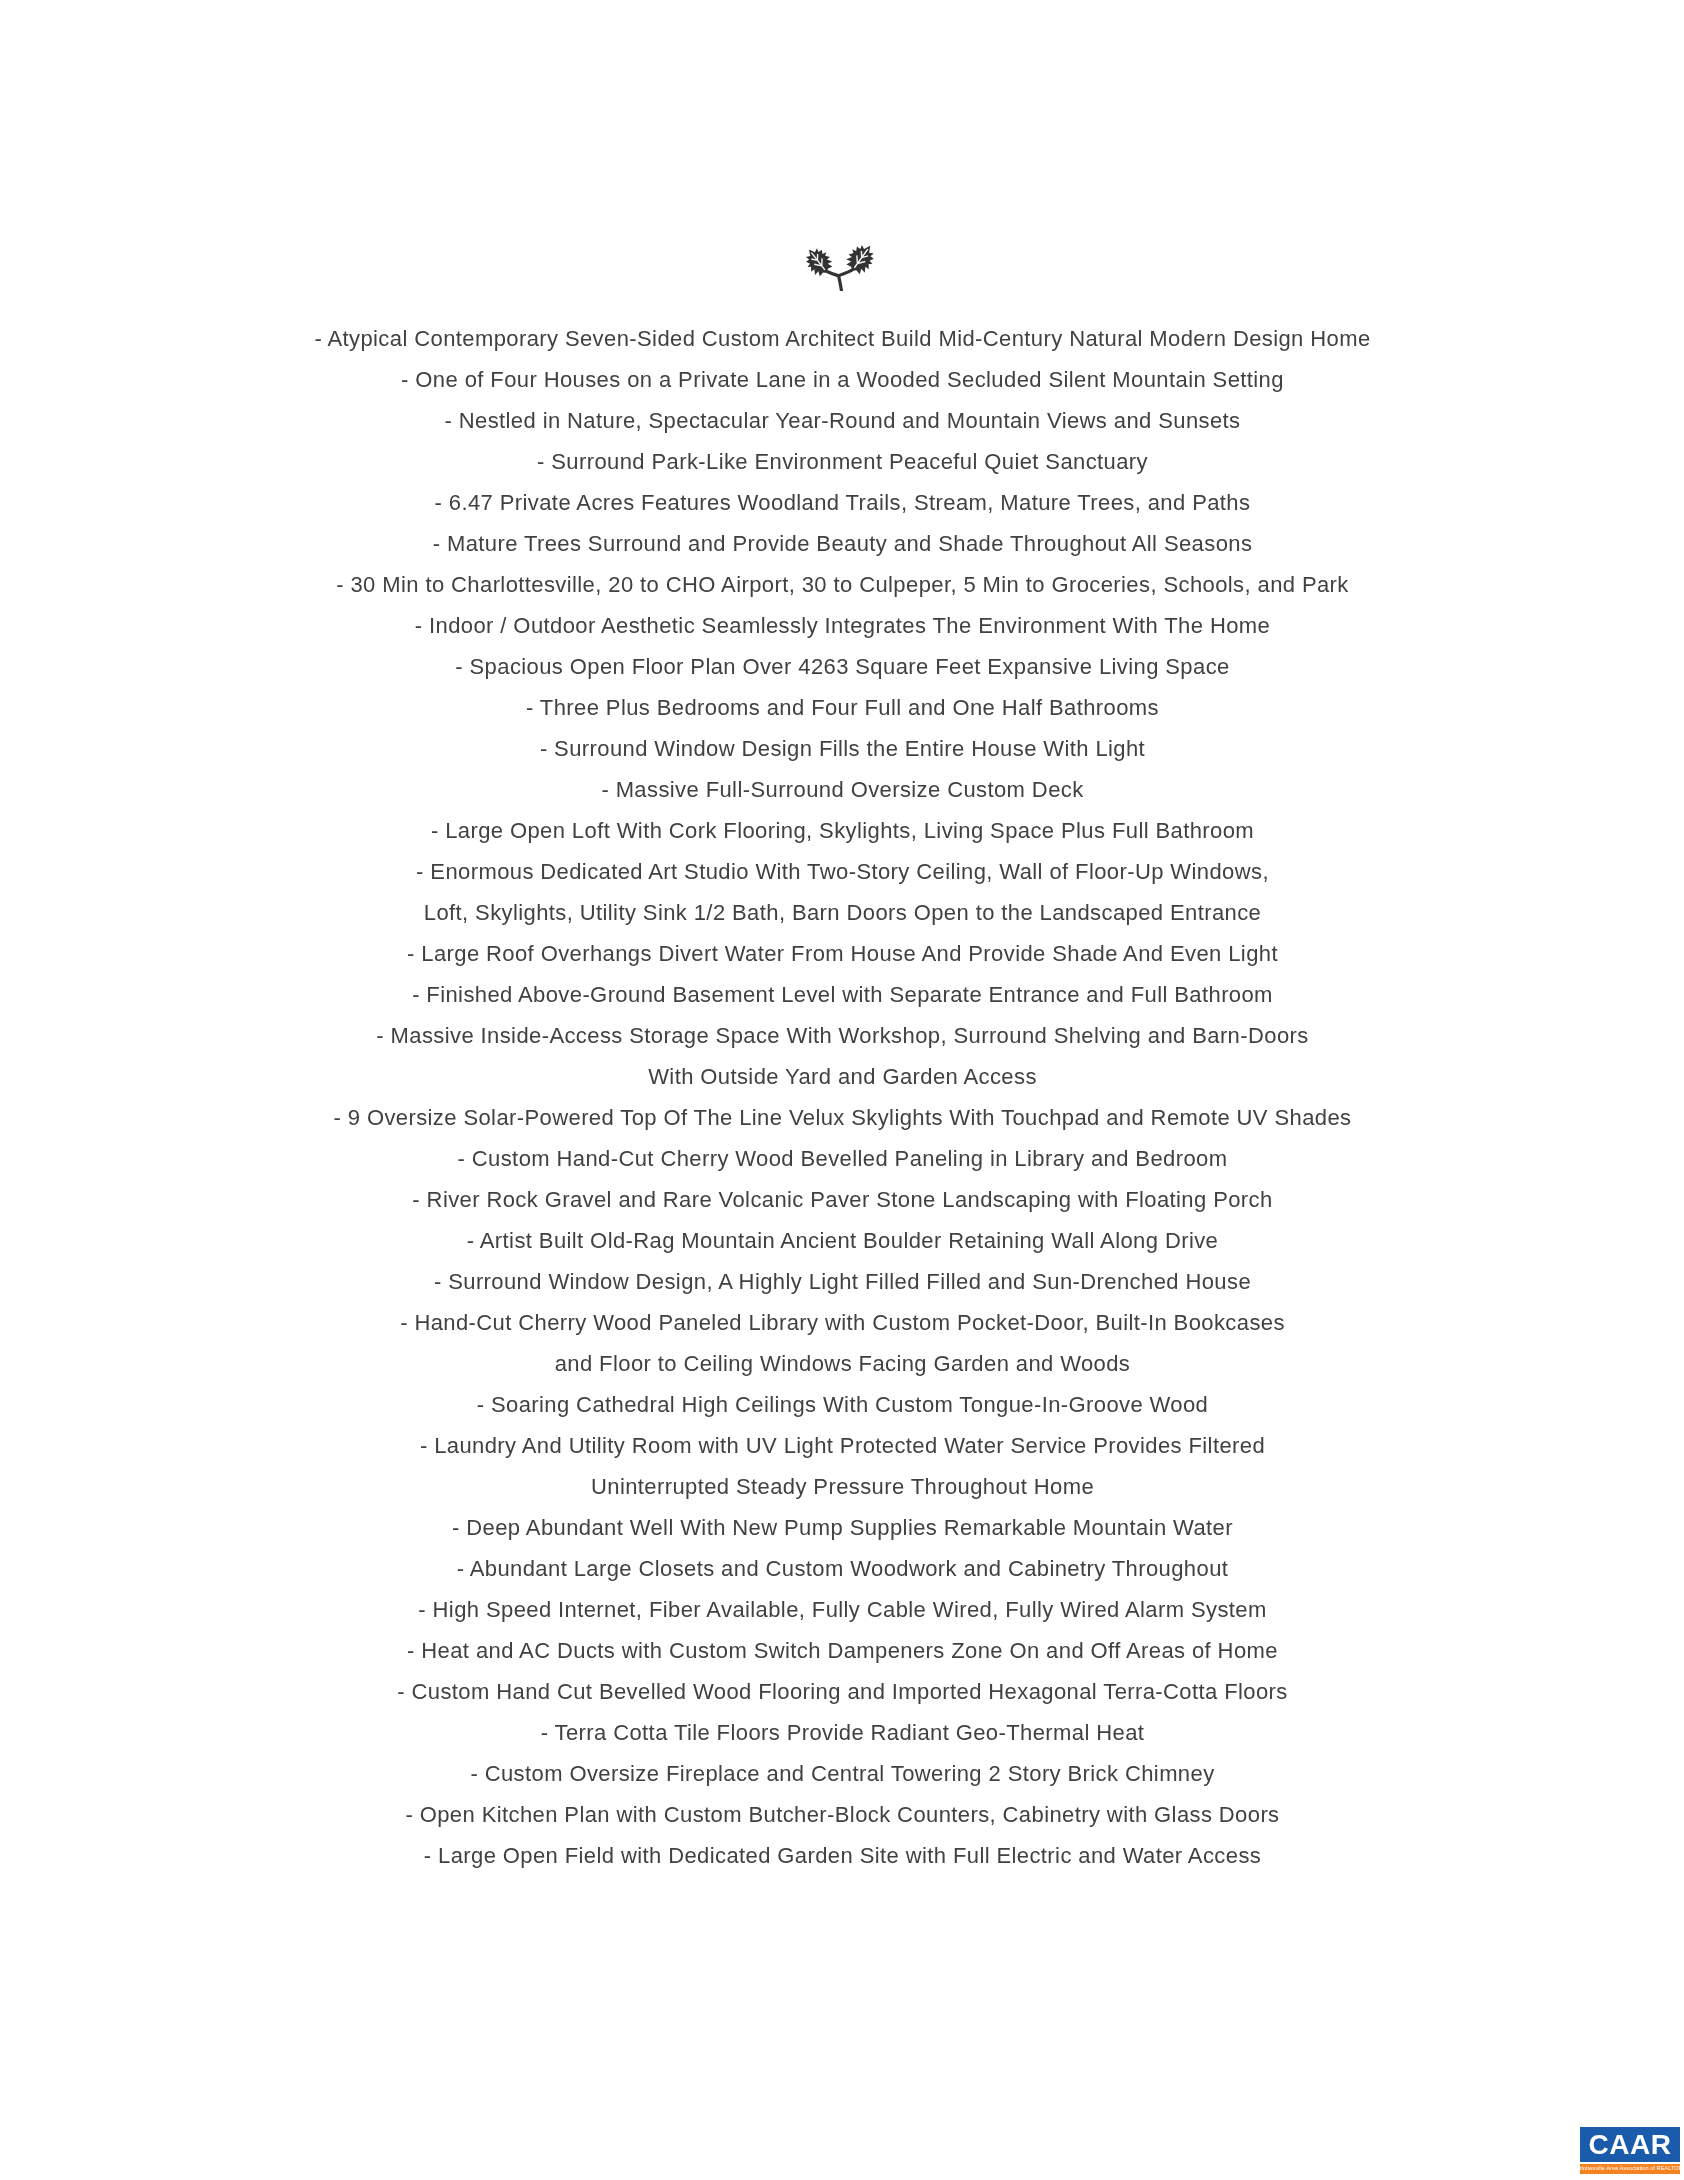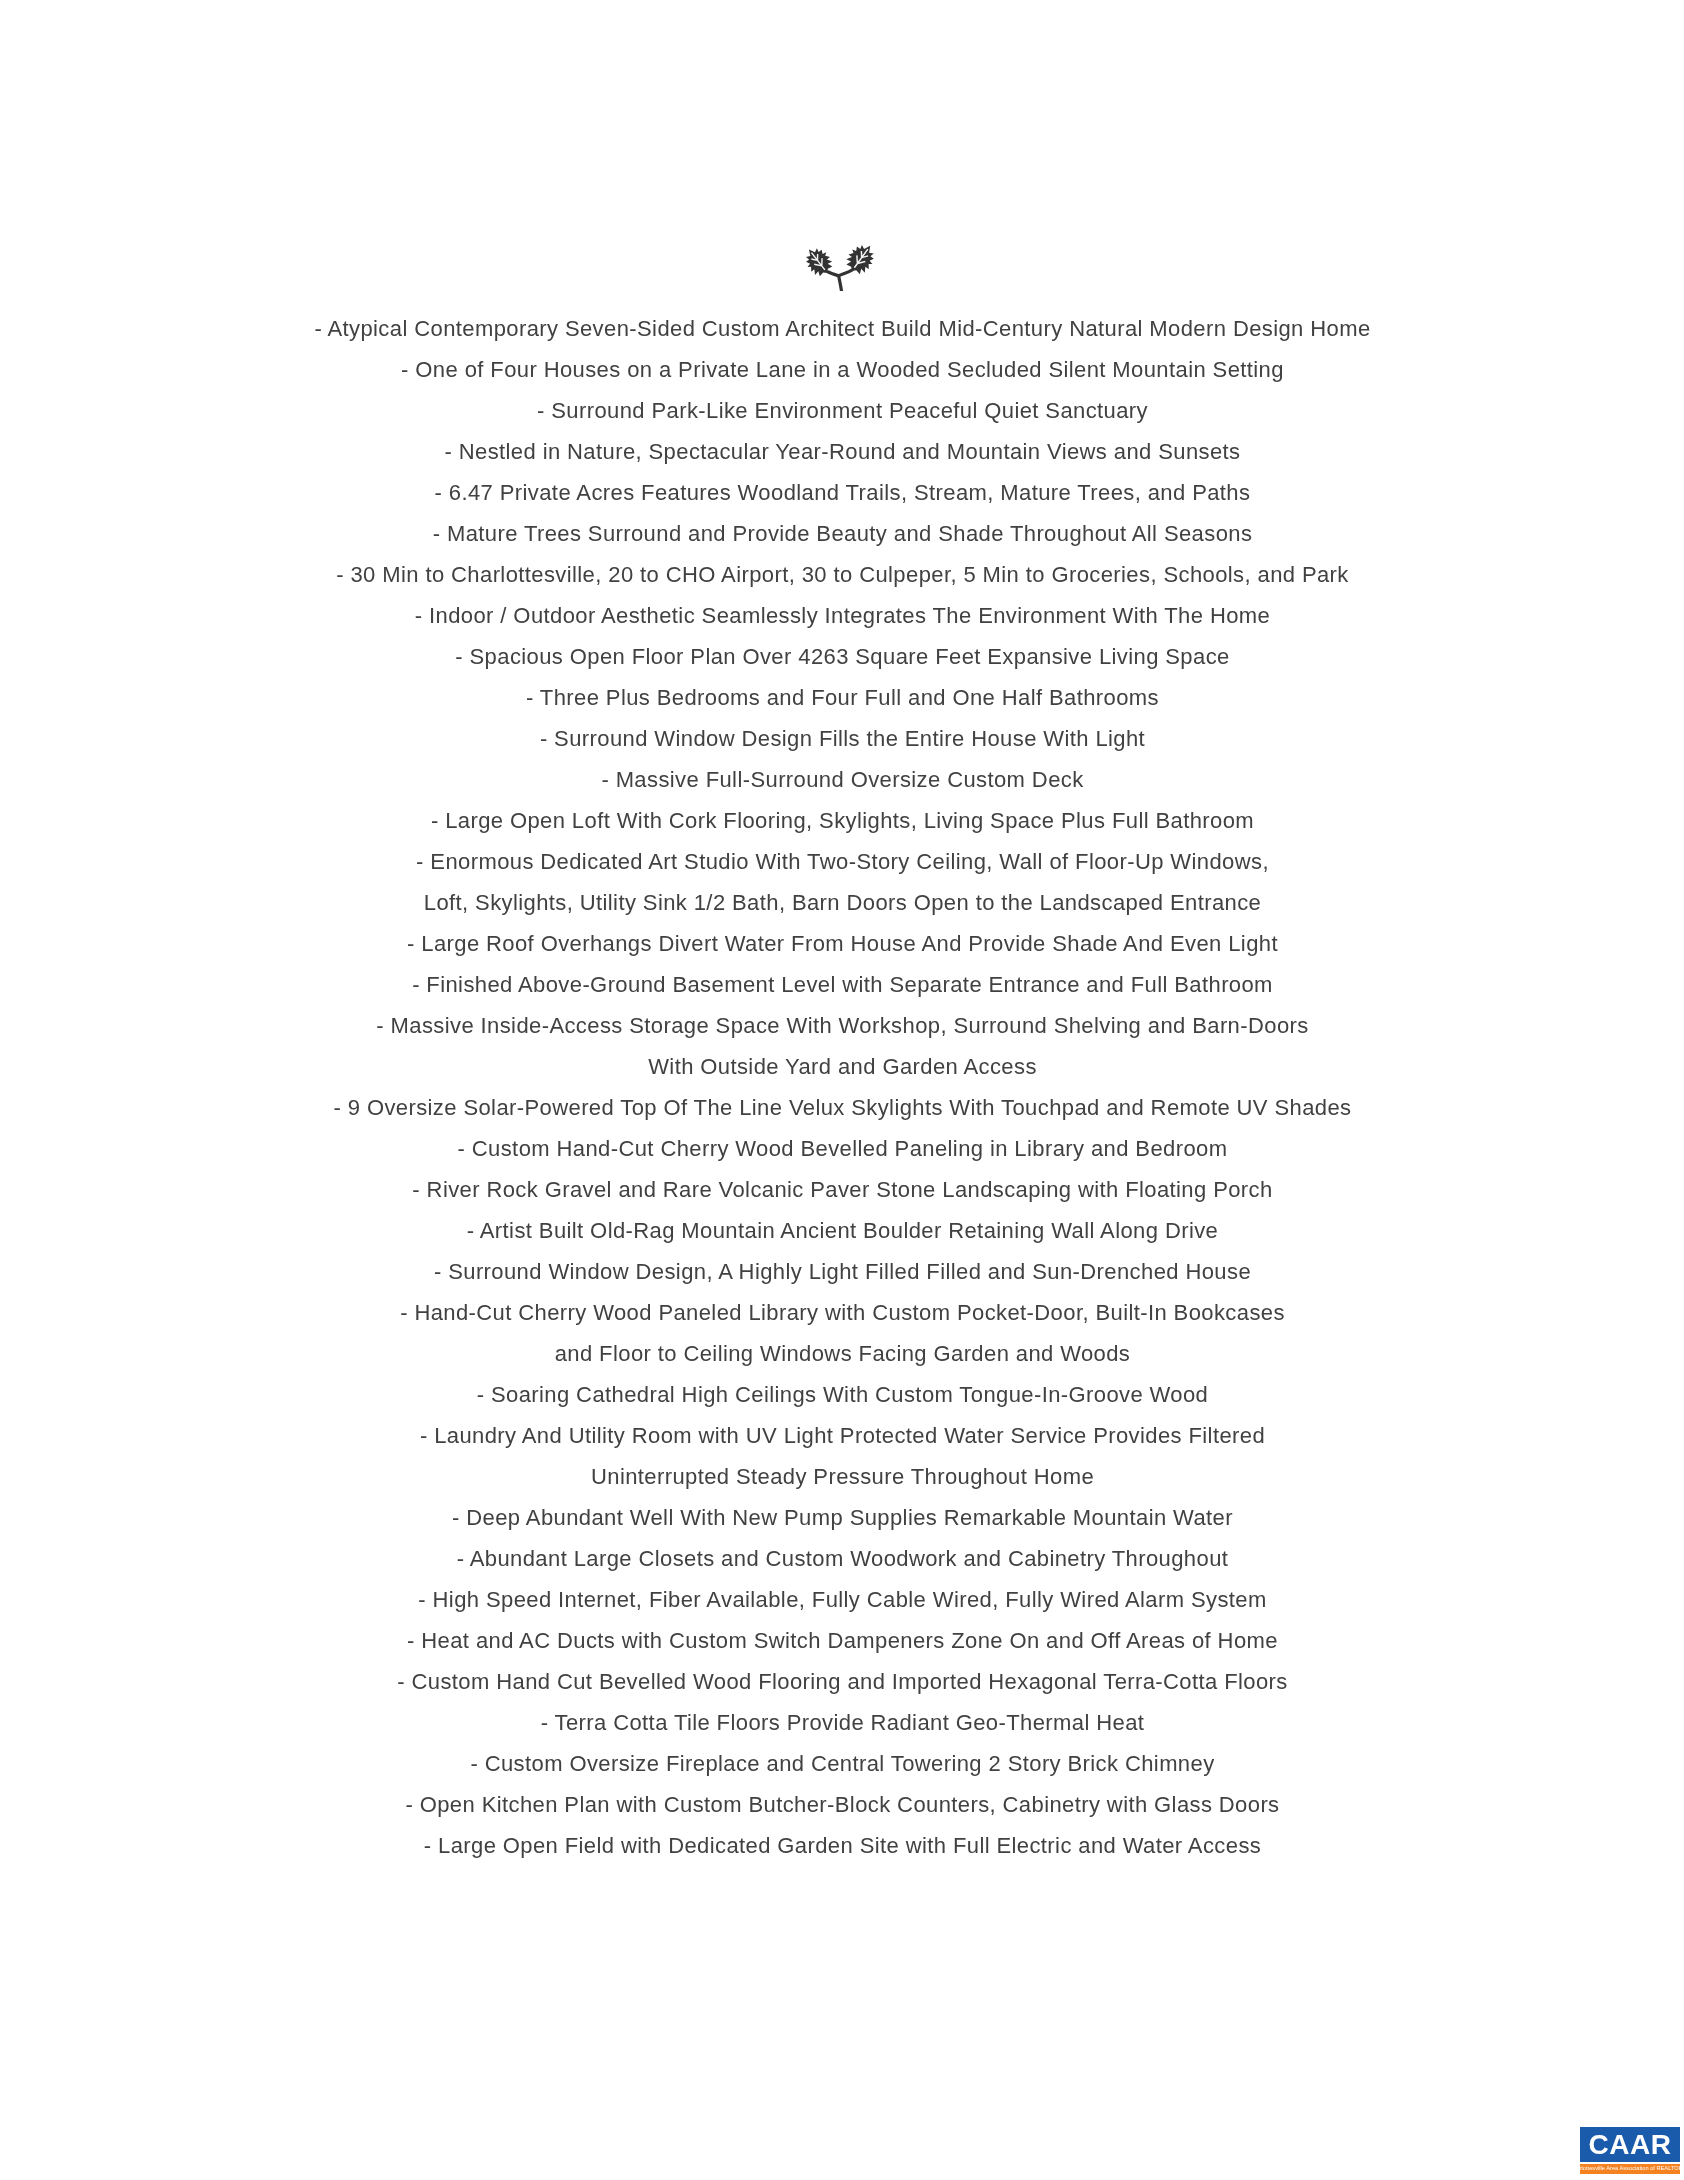--- a/index.html
+++ b/index.html
@@ -18,21 +18,21 @@
   .leaf-icon {
     position: absolute;
     left: 798px;
     top: 236px;
     width: 87px;
     height: 55px;
     color: #333333;
   }
   .features {
     position: absolute;
-    top: 308px;
+    top: 318px;
     left: 0;
     width: 1685px;
     text-align: center;
     color: #414141;
   }
   .feature-line {
     font-size: 22px;
     line-height: 41px;
     font-weight: 400;
     letter-spacing: 0.4px;
@@ -88,22 +88,22 @@
       </g>
     </defs>
     <path d="M46,58 C45,52 44,47 43,42 C40,41 36,40 32,38 M43,42 C47,40 52,39 57,36" stroke="currentColor" stroke-width="3.4" fill="none" stroke-linecap="round"></path>
     <use href="#leafshape" transform="translate(31,39) rotate(-38) scale(1.05)"></use>
     <use href="#leafshape" transform="translate(57,37) rotate(36) scale(1.1)"></use>
   </svg>
 
   <div class="features" style="color: rgb(65, 65, 65);">
       <div class="feature-line">- Atypical Contemporary Seven-Sided Custom Architect Build Mid-Century Natural Modern Design Home</div>
       <div class="feature-line">- One of Four Houses on a Private Lane in a Wooded Secluded Silent Mountain Setting</div>
+      <div class="feature-line">- Nestled in Nature, Spectacular Year-Round and Mountain Views and Sunsets</div>
       <div class="feature-line">- Surround Park-Like Environment Peaceful Quiet Sanctuary</div>
-      <div class="feature-line">- Nestled in Nature, Spectacular Year-Round and Mountain Views and Sunsets</div>
       <div class="feature-line">- 6.47 Private Acres Features Woodland Trails, Stream, Mature Trees, and Paths</div>
       <div class="feature-line">- Mature Trees Surround and Provide Beauty and Shade Throughout All Seasons</div>
       <div class="feature-line">- 30 Min to Charlottesville, 20 to CHO Airport, 30 to Culpeper, 5 Min to Groceries, Schools, and Park</div>
       <div class="feature-line">- Indoor / Outdoor Aesthetic Seamlessly Integrates The Environment With The Home</div>
       <div class="feature-line">- Spacious Open Floor Plan Over 4263 Square Feet Expansive Living Space</div>
       <div class="feature-line">- Three Plus Bedrooms and Four Full and One Half Bathrooms</div>
       <div class="feature-line">- Surround Window Design Fills the Entire House With Light</div>
       <div class="feature-line">- Massive Full-Surround Oversize Custom Deck</div>
       <div class="feature-line">- Large Open Loft With Cork Flooring, Skylights, Living Space Plus Full Bathroom</div>
       <div class="feature-line">- Enormous Dedicated Art Studio With Two-Story Ceiling, Wall of Floor-Up Windows,</div>

